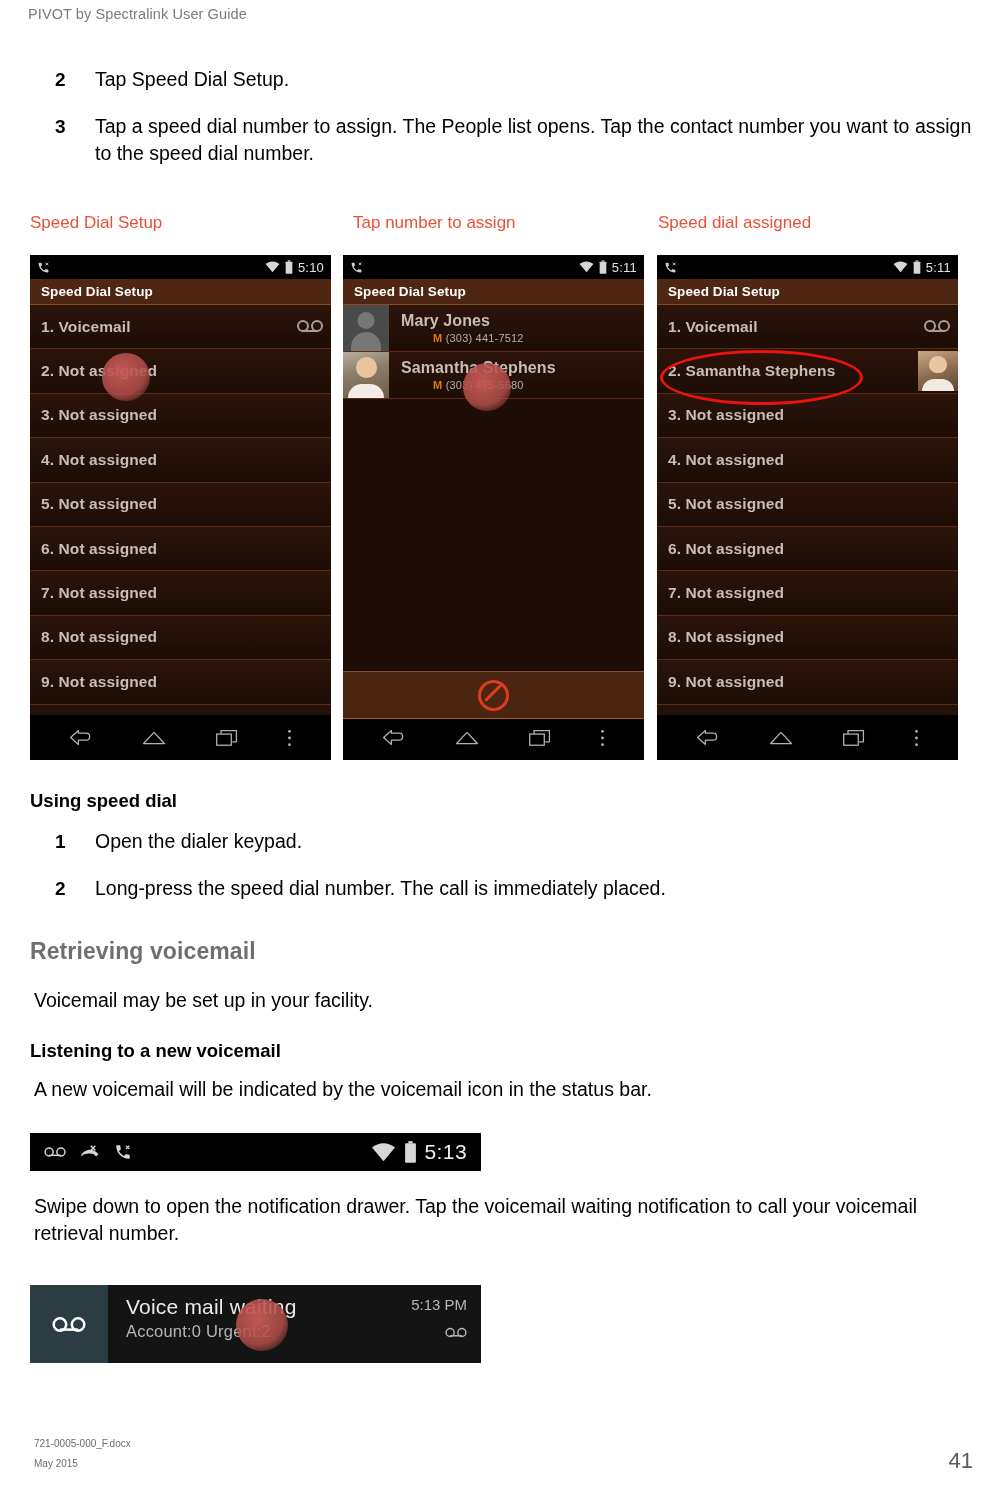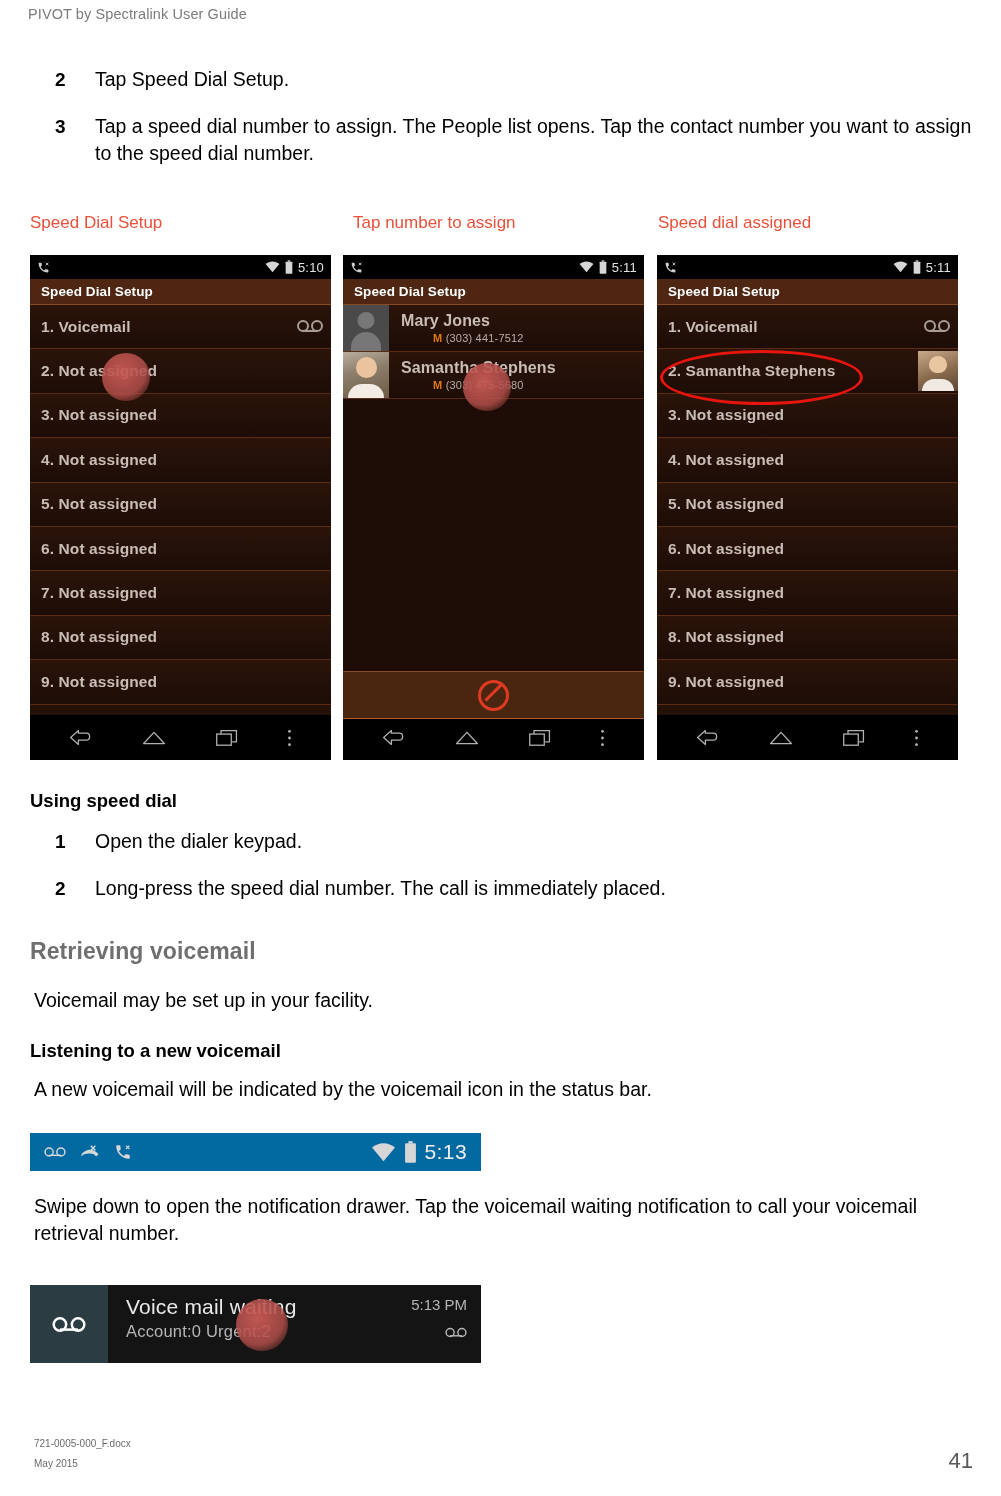--- a/index.html
+++ b/index.html
@@ -344,21 +344,21 @@
     width: 945px;
   }
 
   
   .fig-statusbar {
     position: absolute;
     left: 30px;
     top: 1133px;
     width: 451px;
     height: 38px;
-    background: #0369a1;
+    background: #000000;
     display: flex;
     align-items: center;
     padding: 0 14px;
     box-sizing: border-box;
   }
   .fsb-left { display: flex; align-items: center; gap: 14px; flex: 1; }
   .fsb-right { display: flex; align-items: center; gap: 8px; }
   .fsb-time { font-size: 21px; color: #efefef; letter-spacing: .4px; }
 
   

